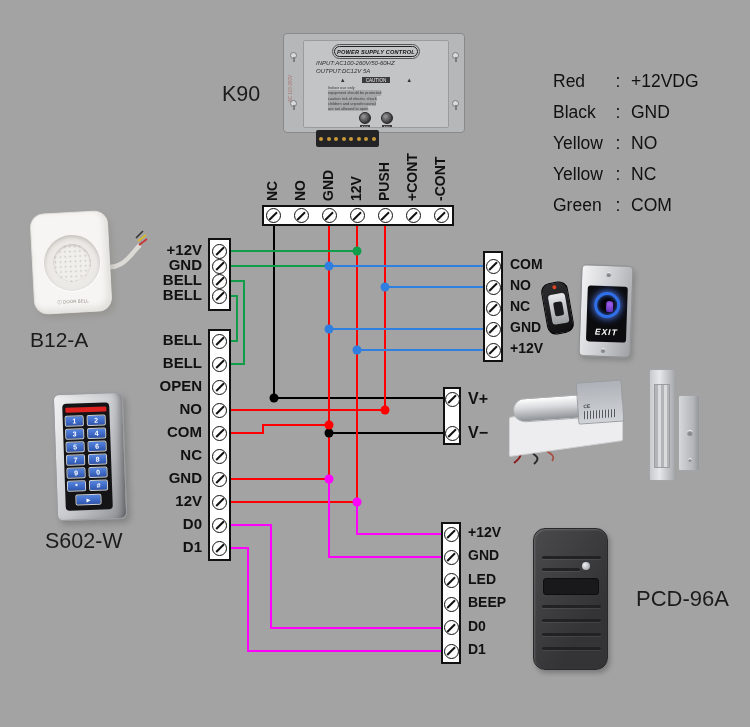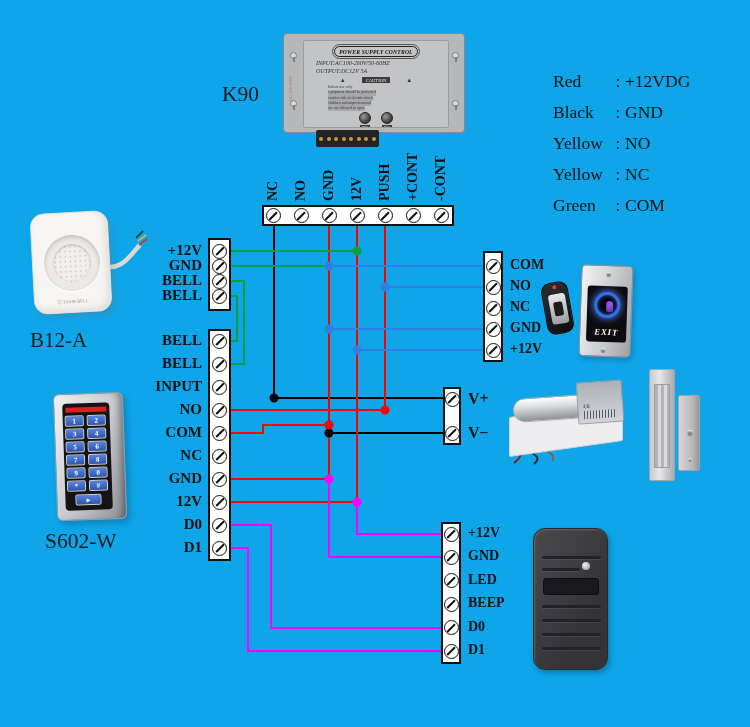--- a/index.html
+++ b/index.html
@@ -1,32 +1,32 @@
 <!DOCTYPE html>
 <html><head>
 <meta charset="utf-8">
 <style>
   html,body{margin:0;padding:0;background:#fff;}
-  #canvas{position:relative;width:750px;height:727px;background:#0ea5e9;overflow:hidden;
-          font-family:Liberation Serif, serif;color:#111;}
+  #canvas{position:relative;width:750px;height:727px;background:#a3a3a3;overflow:hidden;
+          font-family:Liberation Sans, sans-serif;color:#111;}
   #canvas *{box-sizing:border-box;}
   svg.layer{position:absolute;left:0;top:0;z-index:1;}
   .tblock{position:absolute;background:#fff;border:2px solid #111;z-index:2;}
   .screw{position:absolute;width:15px;height:15px;border:1.7px solid #111;border-radius:50%;z-index:3;background:#fff;}
   .screw .slash{position:absolute;left:50%;top:50%;width:1.7px;height:11px;background:#111;transform:translate(-50%,-50%) rotate(45deg);}
   .tlabel{position:absolute;font-weight:bold;white-space:nowrap;z-index:3;color:#111;line-height:1.1;}
   .tlabel.right-align{text-align:right;}
   .tlabel.rotated{height:16px;transform:rotate(-90deg);transform-origin:left bottom;}
   .complabel{position:absolute;color:#1c1c1c;white-space:nowrap;z-index:4;}
   
   .legend{position:absolute;left:553px;top:66px;z-index:4;font-size:17.5px;}
   .legend-row{display:flex;height:31px;align-items:center;}
   .lname{width:58px;}
   .lcolon{width:14px;text-align:center;}
-  .lval{}
+  .lval{margin-left:6px;}
   
   .k90{position:absolute;left:283px;top:33px;width:182px;height:100px;background:#b6b7b9;
        border:1px solid #88898b;border-radius:4px;z-index:2;}
   .k90 .keyhole{position:absolute;width:7px;height:7px;border:1px solid #7c7d7f;background:#d8d9db;border-radius:50%;}
   .k90 .keyhole:after{content:"";position:absolute;left:1.5px;top:4px;width:2px;height:5px;background:#7c7d7f;}
   .k90 .panel{position:absolute;left:19px;top:6px;width:146px;height:88px;background:#c3c4c6;
               border:1px solid #9a9b9d;border-radius:2px;overflow:hidden;}
   .k90 .pill{margin:5px auto 0;width:84px;height:11px;border:1.5px solid #222;border-radius:8px;
              outline:1px solid #555;outline-offset:1px;display:flex;align-items:center;justify-content:center;
              font-size:5.6px;font-weight:bold;font-style:italic;letter-spacing:.2px;background:#c3c4c6;}
@@ -306,20 +306,21 @@
     <div class="window"></div>
     <div class="groove" style="top:76px;"></div>
     <div class="groove" style="top:90px;"></div>
     <div class="groove" style="top:104px;"></div>
     <div class="groove" style="top:118px;"></div>
   </div>
 
   <div class="complabel" style="left:222px;top:82px;font-size:21.5px;">K90</div>
   <div class="complabel" style="left:30px;top:328px;font-size:21px;">B12-A</div>
   <div class="complabel" style="left:45px;top:529px;font-size:21.5px;">S602-W</div>
+  <div class="complabel" style="left:636px;top:586px;font-size:22px;">PCD-96A</div>
 
 <div class="tblock" style="left: 262px; top: 205px; width: 192px; height: 21px;"></div>
     <div class="screw" style="left: 265.5px; top: 208px;">
       <div class="slash"></div>
     </div>
     <div class="tlabel rotated" style="left: 281px; top: 185px; font-size: 14px;">NC</div>
     <div class="screw" style="left: 293.5px; top: 208px;">
       <div class="slash"></div>
     </div>
     <div class="tlabel rotated" style="left: 309px; top: 185px; font-size: 14px;">NO</div>
@@ -365,21 +366,21 @@
       <div class="slash"></div>
     </div>
     <div class="tlabel right-align" style="left: 136px; top: 332px; width: 66px; font-size: 15px;">BELL</div>
     <div class="screw" style="left: 212px; top: 356.5px;">
       <div class="slash"></div>
     </div>
     <div class="tlabel right-align" style="left: 136px; top: 355px; width: 66px; font-size: 15px;">BELL</div>
     <div class="screw" style="left: 212px; top: 379.5px;">
       <div class="slash"></div>
     </div>
-    <div class="tlabel right-align" style="left: 136px; top: 378px; width: 66px; font-size: 15px;">INPUT</div>
+    <div class="tlabel right-align" style="left: 136px; top: 378px; width: 66px; font-size: 15px;">OPEN</div>
     <div class="screw" style="left: 212px; top: 402.5px;">
       <div class="slash"></div>
     </div>
     <div class="tlabel right-align" style="left: 136px; top: 401px; width: 66px; font-size: 15px;">NO</div>
     <div class="screw" style="left: 212px; top: 425.5px;">
       <div class="slash"></div>
     </div>
     <div class="tlabel right-align" style="left: 136px; top: 424px; width: 66px; font-size: 15px;">COM</div>
     <div class="screw" style="left: 212px; top: 448.5px;">
       <div class="slash"></div>

